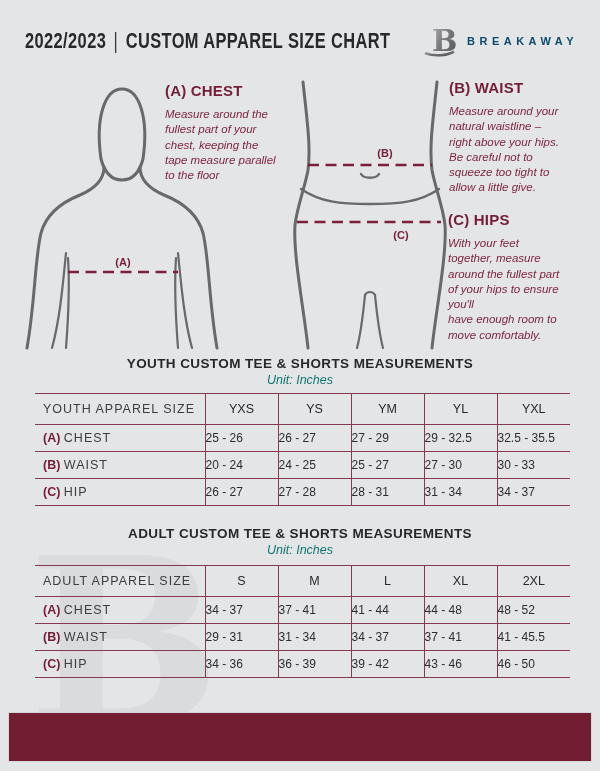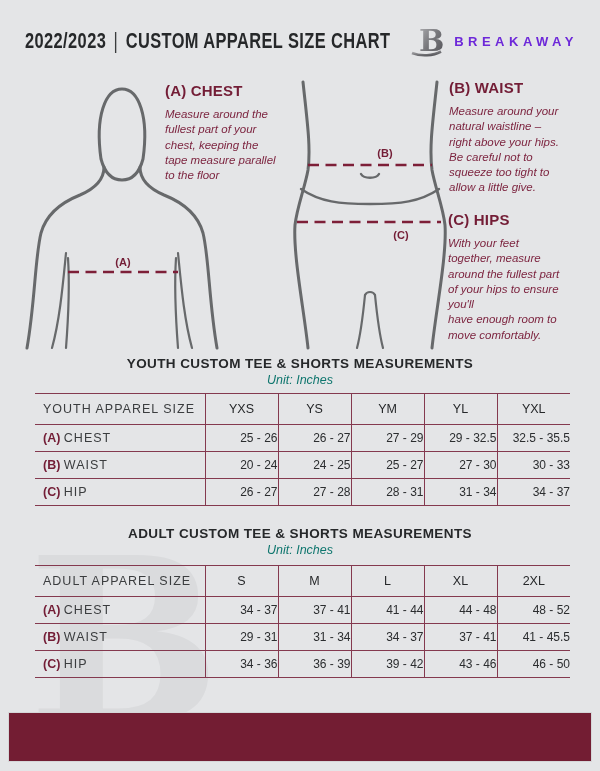--- a/index.html
+++ b/index.html
@@ -6,21 +6,21 @@
   html,body { width:600px; height:771px; }
   body { font-family:"Liberation Sans", sans-serif; background:#e4e5e7; }
   .page { position:relative; width:600px; height:771px; background:#e4e5e7; overflow:hidden; }
 
   
   .hdr-left { position:absolute; left:25px; top:29px; white-space:nowrap;
     font-weight:700; font-size:20px; color:#26282a; letter-spacing:.5px;
     transform:scale(.82,1.08); transform-origin:0 0; }
   .hdr-left .pipe { margin:0 9px; font-weight:400; color:#3a3c3e; }
   .brand { position:absolute; right:22px; top:22px; display:flex; align-items:center; gap:8px; }
-  .brand-word { font-weight:700; font-size:13px; letter-spacing:4.5px; color:#6d28d9; }
+  .brand-word { font-weight:700; font-size:11px; letter-spacing:4.5px; color:#0c4a6e; }
 
   
   .watermark { position:absolute; left:28px; top:528px; z-index:0;
     font-family:"DejaVu Serif", serif; font-weight:700; font-size:228px; line-height:1;
     color:#dadbdd; user-select:none; }
 
   
   .figure-svg { position:absolute; left:20px; top:75px; z-index:1; }
 
   
@@ -43,21 +43,21 @@
   
   .size-table { position:absolute; left:35px; width:535px; z-index:1;
     border-collapse:collapse; table-layout:fixed; }
   .tbl-youth { top:393px; } .tbl-adult { top:565px; }
   .size-table col.c-label { width:170px; }
   .size-table col.c-size  { width:73px; }
   .size-table th, .size-table td { border-top:1.5px solid #84394f; border-bottom:1.5px solid #84394f; }
   .size-table th:not(:first-child), .size-table td:not(:first-child) { border-left:1.5px solid #84394f; }
   .size-table th { height:31px; font-size:12.5px; font-weight:400; color:#26282a; text-align:center; }
   .size-table th.label-col { font-weight:400; color:#3b3d3f; text-align:left; padding-left:8px; letter-spacing:1px;margin-left:22px; }
-  .size-table td { height:27px; font-size:12px; color:#2b2d2f; text-align:right; }
+  .size-table td { height:27px; font-size:12px; color:#2b2d2f; text-align:left; }
   .size-table td.label-col { text-align:left; padding-left:8px; font-size:12.5px; }
   .size-table .pfx { color:#731d36; font-weight:800; }
   .size-table .rlabel { color:#3a3c3e; letter-spacing:1px; }
 
   
   .footer-bar { position:absolute; left:8px; top:712px; width:584px; height:50px;
     background:#731d33; border:1px solid #d6d6d8; z-index:2; }
 
   .diagram-label { font-family:"Liberation Sans", sans-serif; font-size:11px; font-weight:700; fill:#731d36; }
 </style>

